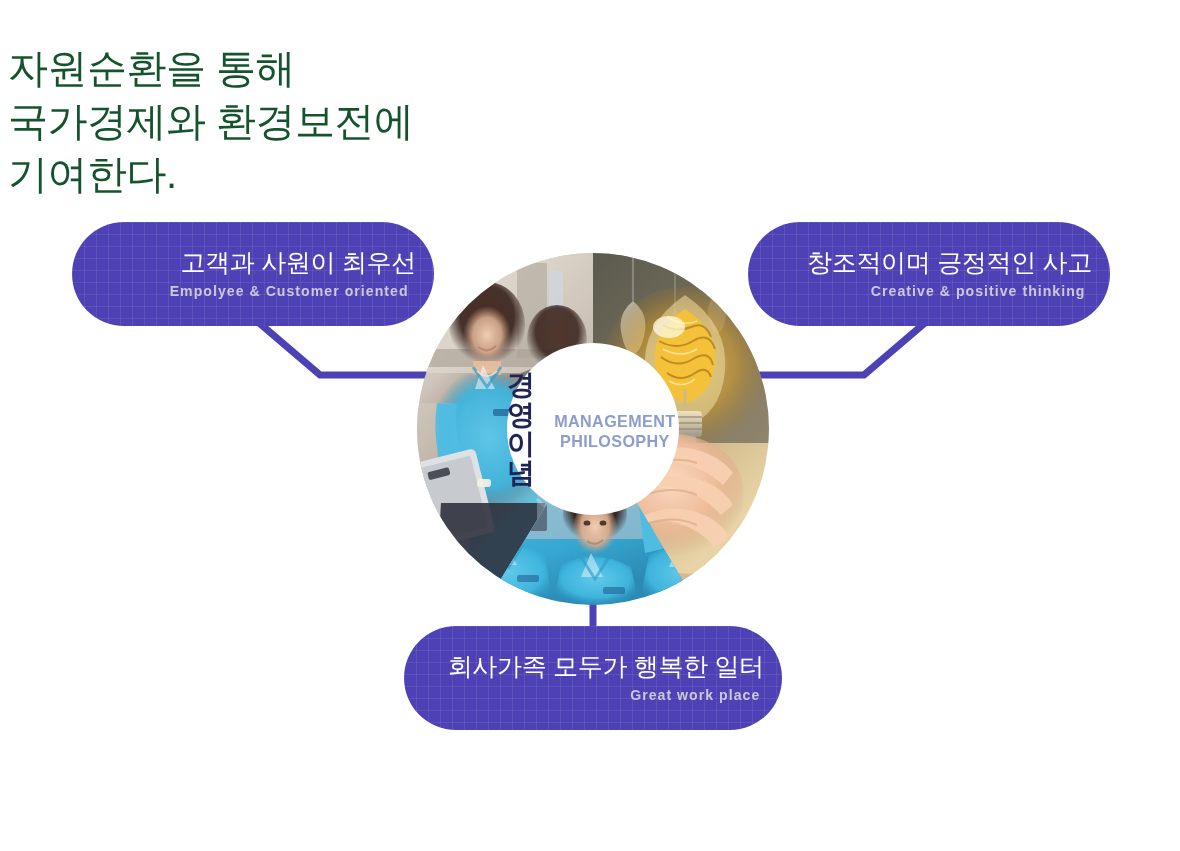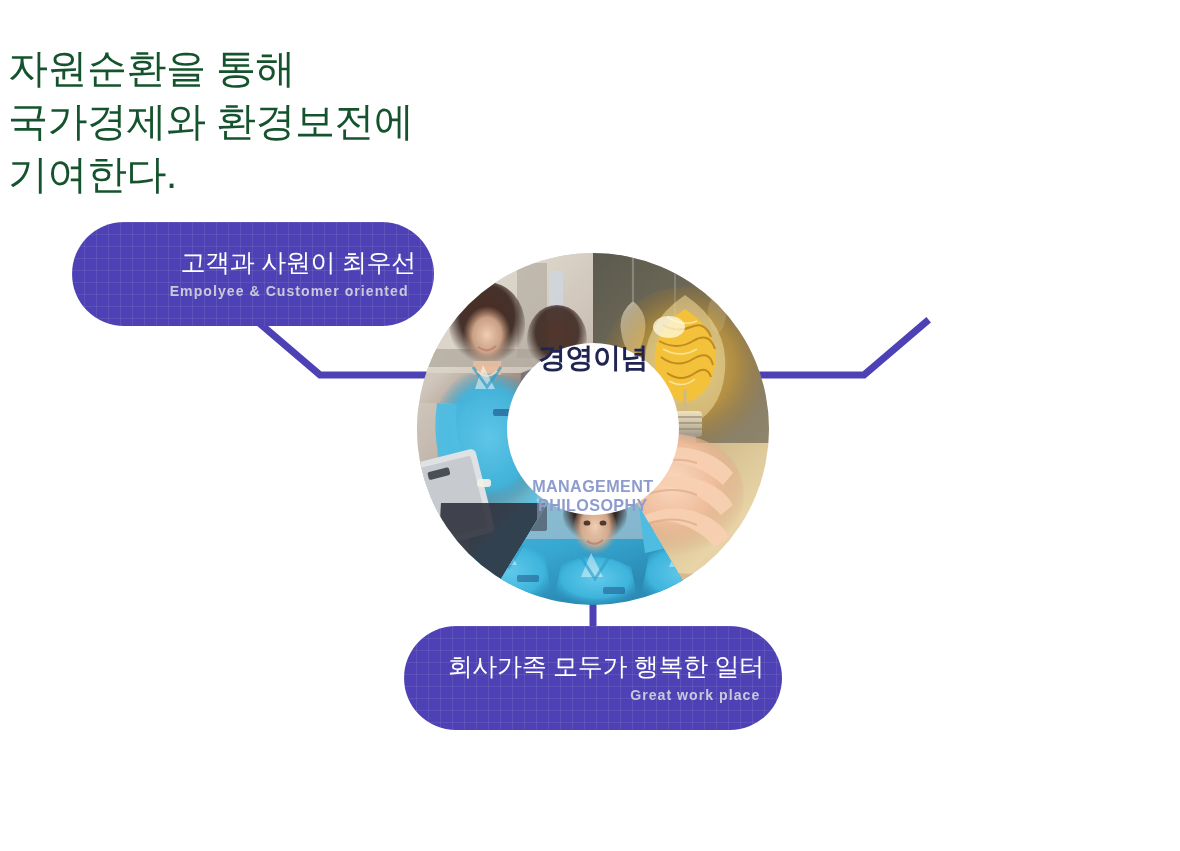--- a/index.html
+++ b/index.html
@@ -105,21 +105,21 @@
   
   #hub {
     position: absolute;
     left: 507px;
     top: 343px;
     width: 172px;
     height: 172px;
     border-radius: 50%;
     background: #ffffff;
     display: flex;
-    flex-direction: column;
+    flex-direction: row;
     align-items: center;
     justify-content: space-between;
   }
   #hub-ko {
     color: #1f2452;
     font-size: 28px;
     font-weight: bold;
     line-height: 1.05;
     letter-spacing: -0.5px;
     font-family: "Liberation Sans", "DejaVu Sans", sans-serif;
@@ -451,19 +451,23 @@
     <div id="hub-ko">경영이념</div>
     <div id="hub-en" style="white-space: pre-line;">MANAGEMENT
 PHILOSOPHY</div>
   </div>
 
   <div class="badge" id="badge-left">
     <div class="badge-ko">고객과 사원이 최우선</div>
     <div class="badge-en">Empolyee &amp; Customer oriented</div>
   </div>
 
+  <div class="badge" id="badge-right">
+    <div class="badge-ko">창조적이며 긍정적인 사고</div>
+    <div class="badge-en">Creative &amp; positive thinking</div>
+  </div>
 
   <div class="badge" id="badge-bottom">
     <div class="badge-ko">회사가족 모두가 행복한 일터</div>
     <div class="badge-en">Great work place</div>
   </div>
 
 </div>
 
 </body></html>

